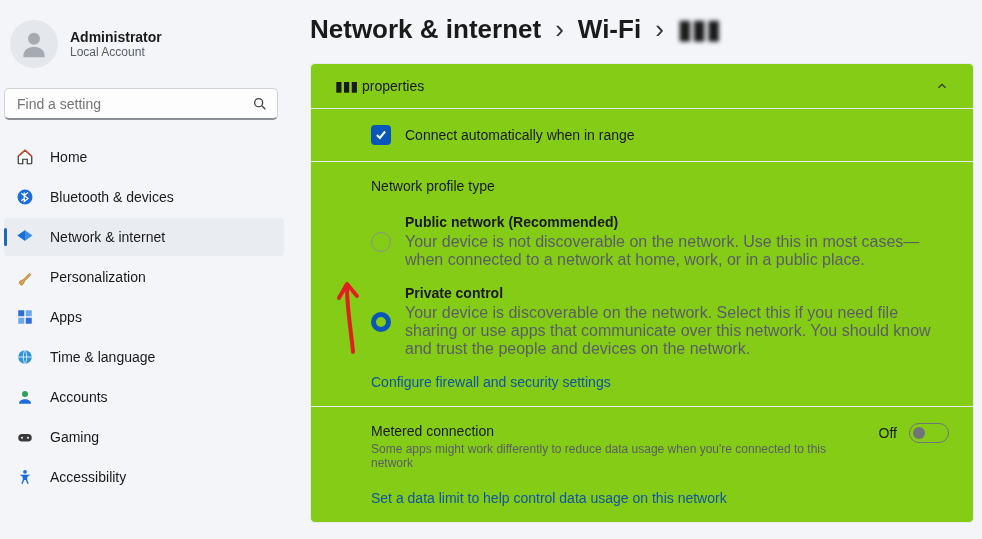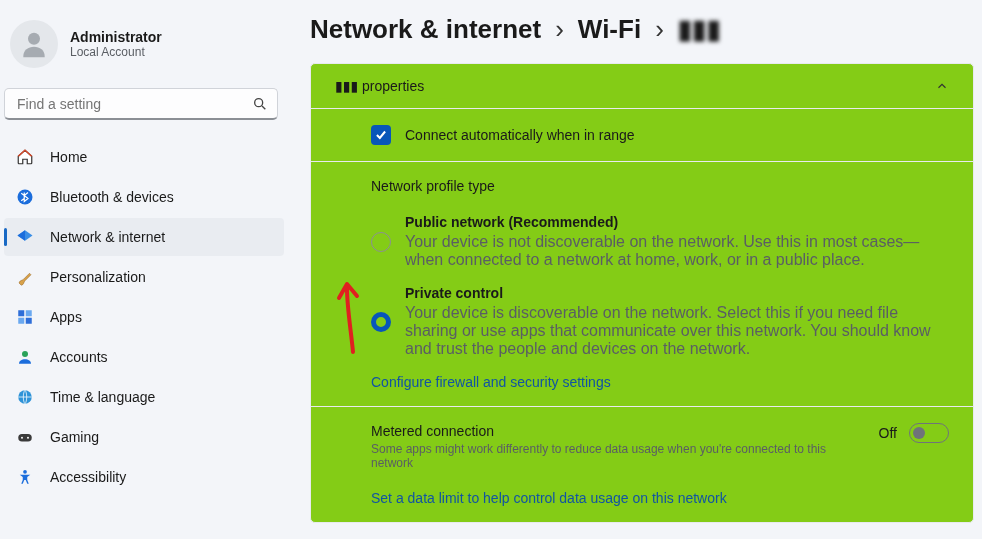--- a/index.html
+++ b/index.html
@@ -194,34 +194,34 @@
             <rect x="13" y="3" width="8" height="8" fill="#6aa8f0"></rect>
             <rect x="3" y="13" width="8" height="8" fill="#6aa8f0"></rect>
             <rect x="13" y="13" width="8" height="8" fill="#2e6ed8"></rect>
           </svg>
         </span>
       <span>Apps</span>
     </div>
     <div class="nav-item">
       <span class="nav-icon">
           <svg viewBox="0 0 24 24" width="18" height="18">
+            <circle cx="12" cy="12" r="9" fill="#2e93d8"></circle>
+            <path d="M3 12h18M12 3c3 3 3 15 0 18M12 3c-3 3-3 15 0 18" stroke="#fff" stroke-width="1" fill="none"></path>
+          </svg>
+        </span>
+      <span>Time &amp; language</span>
+    </div>
+    <div class="nav-item">
+      <span class="nav-icon">
+          <svg viewBox="0 0 24 24" width="18" height="18">
             <circle cx="12" cy="8" r="4" fill="#2aa35a"></circle>
             <path d="M4 21c0-4 3.6-6 8-6s8 2 8 6z" fill="#1b6ddc"></path>
           </svg>
         </span>
       <span>Accounts</span>
-    </div>
-    <div class="nav-item">
-      <span class="nav-icon">
-          <svg viewBox="0 0 24 24" width="18" height="18">
-            <circle cx="12" cy="12" r="9" fill="#2e93d8"></circle>
-            <path d="M3 12h18M12 3c3 3 3 15 0 18M12 3c-3 3-3 15 0 18" stroke="#fff" stroke-width="1" fill="none"></path>
-          </svg>
-        </span>
-      <span>Time &amp; language</span>
     </div>
     <div class="nav-item">
       <span class="nav-icon">
           <svg viewBox="0 0 24 24" width="18" height="18">
             <rect x="3" y="8" width="18" height="10" rx="5" fill="#3a3a3a"></rect>
             <circle cx="8" cy="13" r="1.3" fill="#fff"></circle>
             <circle cx="16" cy="13" r="1.3" fill="#fff"></circle>
           </svg>
         </span>
       <span>Gaming</span>

